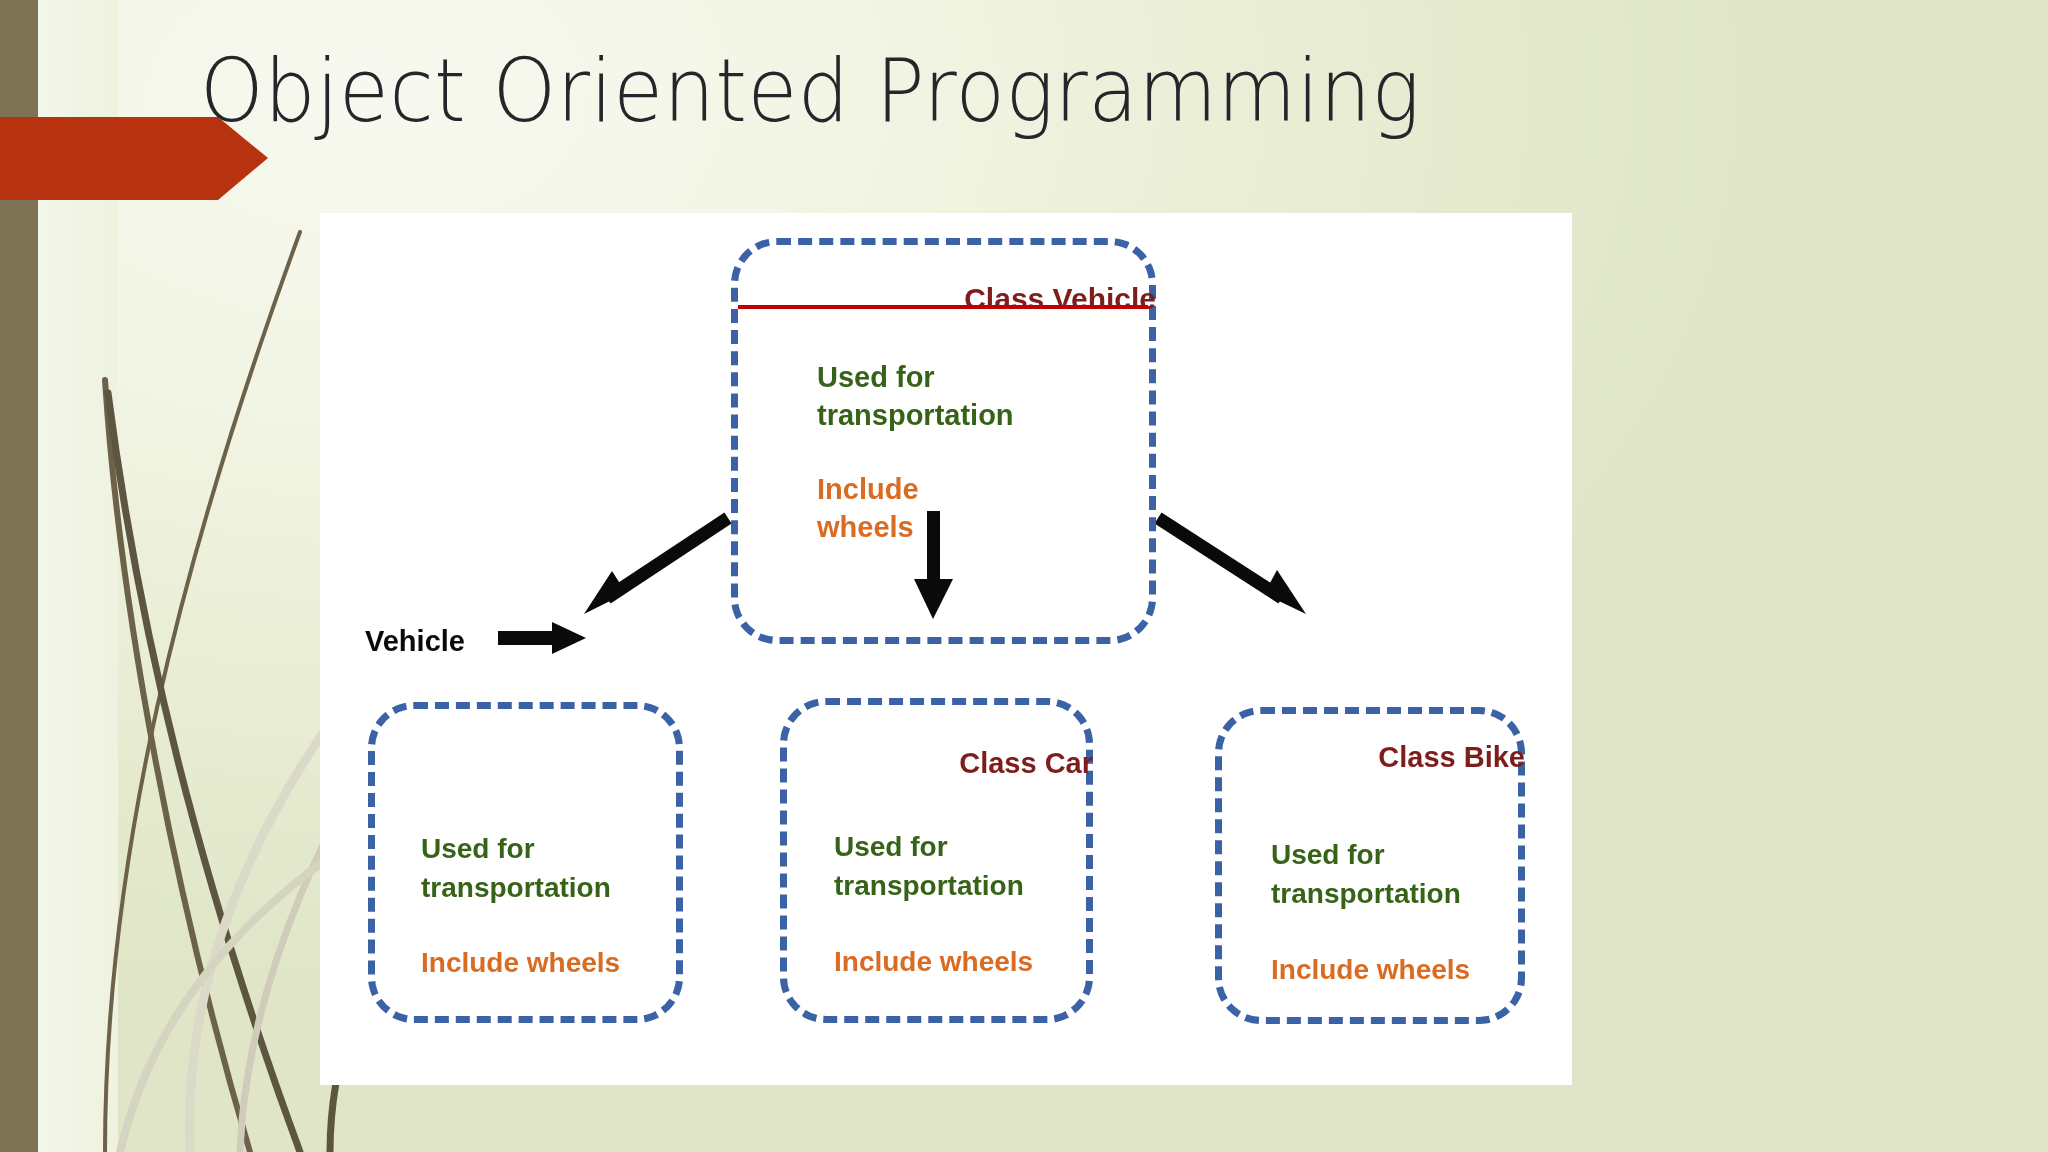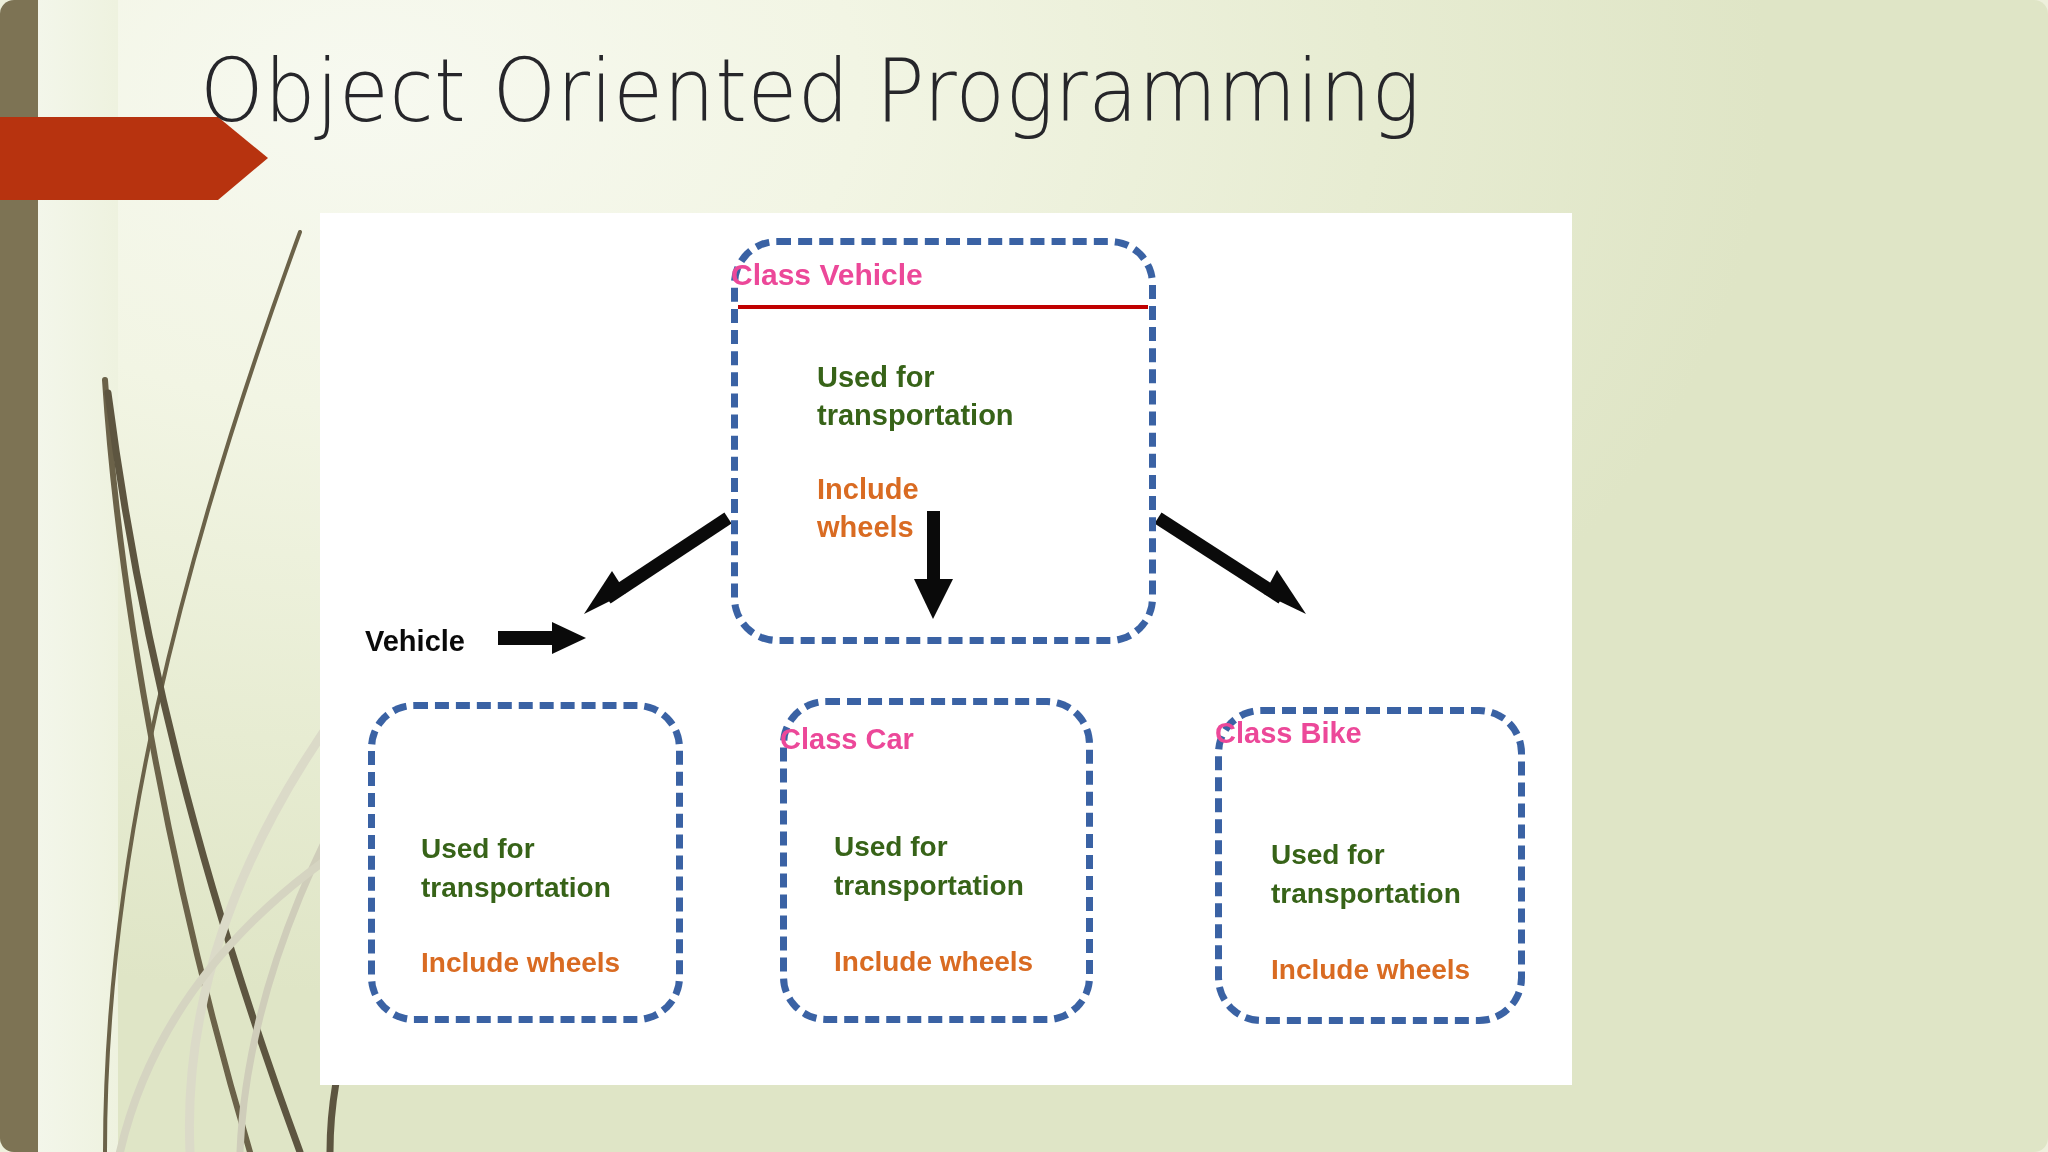--- a/index.html
+++ b/index.html
@@ -5,21 +5,20 @@
   html,body{margin:0;padding:0;}
   body{
     width:2048px;height:1152px;overflow:hidden;
     font-family:"Liberation Sans",sans-serif;
     background:#eef0dc;
   }
   #slide{
     position:relative;width:2048px;height:1152px;overflow:hidden;
     background:
       radial-gradient(ellipse 1400px 900px at 18% 8%, #f7f9f0 0%, #f2f5e4 35%, #e7ecd2 72%, #dfe5c6 100%);
-    border-radius: 14px;
   }
   
   .left-band{
     position:absolute;left:0;top:0;width:38px;height:1152px;
     background:#7d7354;
   }
   .left-band-inner{
     position:absolute;left:38px;top:0;width:80px;height:1152px;
     background:linear-gradient(90deg,#f3f6ea 0%,#eef2df 100%);
   }
@@ -54,24 +53,25 @@
     border-radius:46px;
     box-sizing:border-box;
     background:transparent;
   }
   #box-vehicle{left:411px;top:25px;width:425px;height:406px;}
   #box-bus{left:48px;top:489px;width:315px;height:321px;}
   #box-car{left:460px;top:485px;width:313px;height:325px;}
   #box-bike{left:895px;top:494px;width:310px;height:317px;}
 
   .cls-title{
-    position:absolute;width:100%;text-align:left;
+    position:absolute;width:100%;text-align:right;
     font-family:"Liberation Sans",sans-serif;
-    font-weight:bold;color:#ec4899;
+    font-weight:bold;color:#7f1d1d;
     white-space:nowrap;
+    margin-top:24px;
   }
   .red-rule{
     position:absolute;height:4px;background:#c00000;
   }
   .feat-green{
     position:absolute;
     font-family:Liberation Sans, sans-serif;
     font-weight:bold;color:#376318;line-height:1.17;
   }
   .feat-orange{

